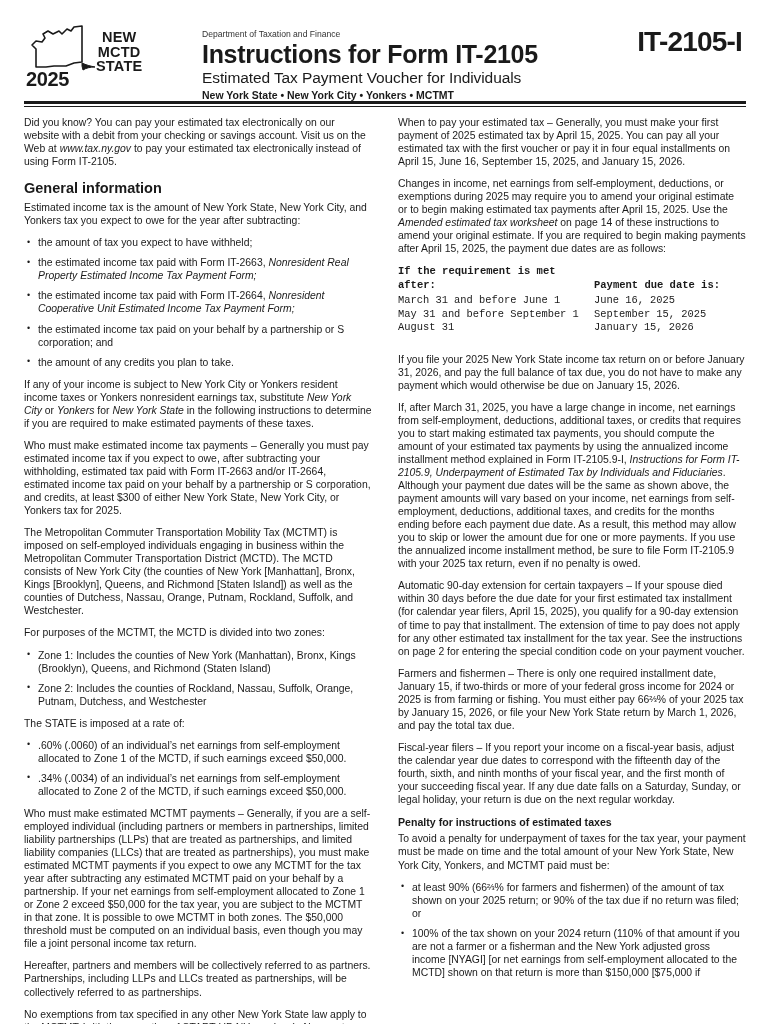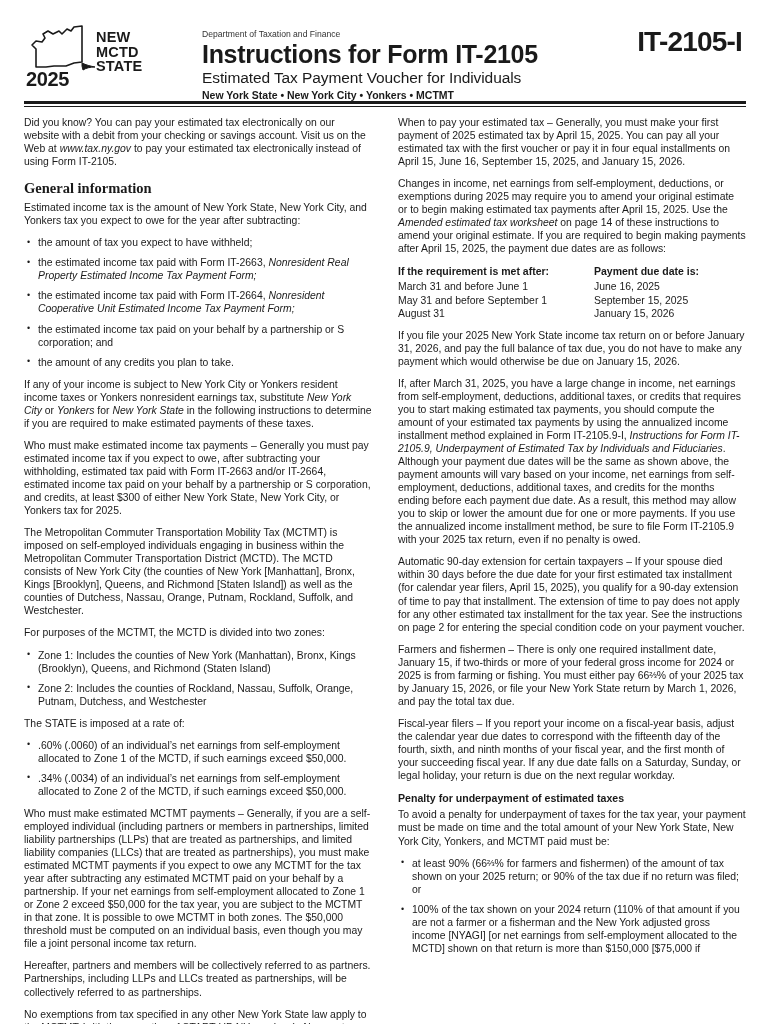--- a/index.html
+++ b/index.html
@@ -27,20 +27,21 @@
   .header {
     display: flex;
     align-items: flex-start;
     height: 74px;
   }
   .logo-block {
     width: 168px;
     flex: 0 0 168px;
     position: relative;
     height: 74px;
+    text-align: center;
   }
   .logo-svg {
     position: absolute;
     left: 2px;
     top: 0;
   }
   .logo-words {
     position: absolute;
     left: 72px;
     top: 8px;
@@ -126,21 +127,20 @@
     font-size: 10.4px;
     line-height: 13.05px;
     margin: 0 0 9px 0;
     text-align: left;
   }
   .h2 {
     font-size: 14.5px;
     font-weight: bold;
     line-height: 18px;
     margin: 11px 0 4px 0;
-    font-family: Liberation Serif, serif;
   }
   .h3 {
     font-size: 10.6px;
     font-weight: bold;
     line-height: 13.05px;
     margin: 10px 0 3px 0;
   }
   b, .b { font-weight: normal; text-align: right; }
   i, .i { font-style: italic; }
 
@@ -161,21 +161,22 @@
     position: absolute;
     left: 3px;
     top: -0.5px;
     font-size: 9px;
   }
 
   
   .duedate-table {
     width: 100%;
     border-collapse: collapse;
-    margin: 4px 0 9px 0;
+    margin: 4px 0 19px 0;
+    font-family: Liberation Mono, monospace;
   }
   .duedate-table th {
     font-size: 10.5px;
     font-weight: bold;
     line-height: 14px;
     text-align: left;
     padding: 0 0 2px 0;
     vertical-align: bottom;
   }
   .duedate-table td {
@@ -299,21 +300,21 @@
       <p class="blk">If you file your 2025 New York State income tax return on or before January 31, 2026, and pay the full balance of tax due, you do not have to make any payment which would otherwise be due on January 15, 2026.</p>
 
       <p class="blk"><span>If, after March 31, 2025, you have a large change in income, net earnings from self-employment, deductions, additional taxes, or credits that requires you to start making estimated tax payments, you should compute the amount of your estimated tax payments by using the annualized income installment method explained in Form IT-2105.9-I, </span><i>Instructions for Form IT-2105.9, Underpayment of Estimated Tax by Individuals and Fiduciaries</i><span>. Although your payment due dates will be the same as shown above, the payment amounts will vary based on your income, net earnings from self-employment, deductions, additional taxes, and credits for the months ending before each payment due date. As a result, this method may allow you to skip or lower the amount due for one or more payments. If you use the annualized income installment method, be sure to file Form IT-2105.9 with your 2025 tax return, even if no penalty is owed.</span></p>
 
       <p class="blk"><b>Automatic 90-day extension for certain taxpayers –</b><span> If your spouse died within 30 days before the due date for your first estimated tax installment (for calendar year filers, April 15, 2025), you qualify for a 90-day extension of time to pay that installment. The extension of time to pay does not apply for any other estimated tax installment for the tax year. See the instructions on page 2 for entering the special condition code on your payment voucher.</span></p>
 
       <p class="blk"><b>Farmers and fishermen –</b><span> There is only one required installment date, January 15, if two-thirds or more of your federal gross income for 2024 or 2025 is from farming or fishing. You must either pay 66</span><span class="frac">⅔</span><span>% of your 2025 tax by January 15, 2026, or file your New York State return by March 1, 2026, and pay the total tax due.</span></p>
 
       <p class="blk"><b>Fiscal-year filers –</b><span> If you report your income on a fiscal-year basis, adjust the calendar year due dates to correspond with the fifteenth day of the fourth, sixth, and ninth months of your fiscal year, and the first month of your succeeding fiscal year. If any due date falls on a Saturday, Sunday, or legal holiday, your return is due on the next regular workday.</span></p>
 
-      <div class="h3">Penalty for underpayment of estimated taxes</div>
+      <div class="h3">Penalty for instructions of estimated taxes</div>
 
       <p class="blk">To avoid a penalty for underpayment of taxes for the tax year, your payment must be made on time and the total amount of your New York State, New York City, Yonkers, and MCTMT paid must be:</p>
 
       <ul>
         <li><span>at least 90% (66</span><span class="frac">⅔</span><span>% for farmers and fishermen) of the amount of tax shown on your 2025 return; or 90% of the tax due if no return was filed; </span><b>or</b></li>
         <li><span>100% of the tax shown on your 2024 return (110% of that amount if you are not a farmer or a fisherman and the New York adjusted gross income [NYAGI] [or net earnings from self-employment allocated to the MCTD] shown on that return is more than $150,000 [$75,000 if</span></li>
       </ul>
     </div>
   </div>
 </div>

